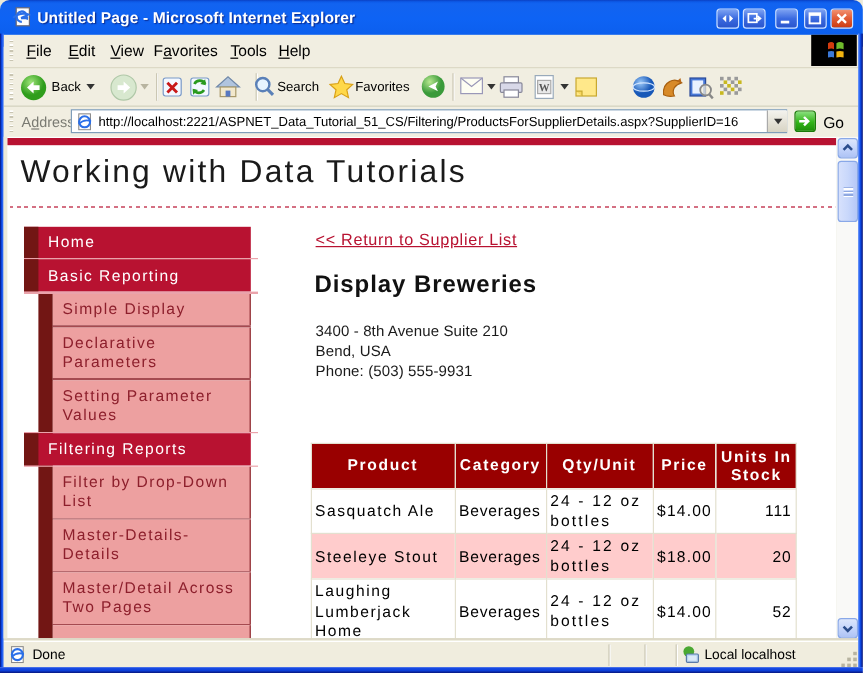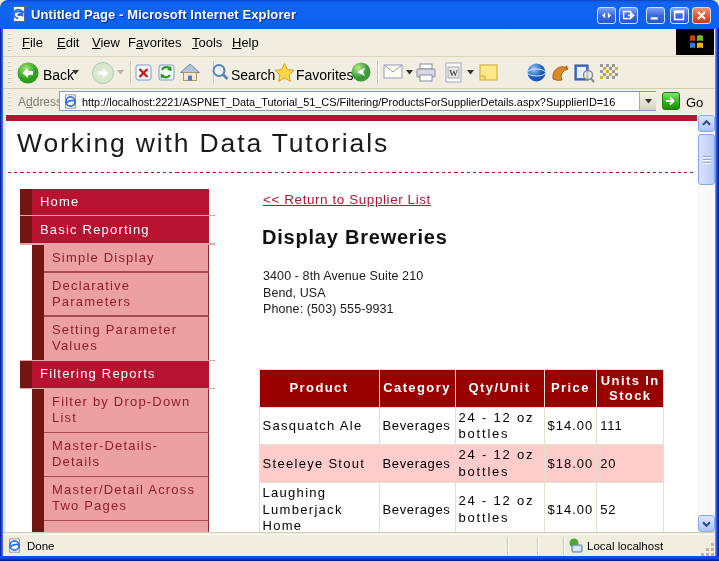--- a/index.html
+++ b/index.html
@@ -18,21 +18,21 @@
 .glyph{position:absolute;left:0;top:0;width:100%;height:100%;}
 
 
 #menubar{left:3px;top:29px;width:712px;height:27px;background:#F1EEE1;border-bottom:1px solid #d8d4c0;}
 #menubar .mi{position:absolute;top:6px;font-size:13px;color:#000;}
 #logo{left:676px;top:29px;width:38px;height:26px;background:#000;}
 
 
 #toolbar{left:3px;top:57px;width:712px;height:31px;background:#F1EEE1;border-bottom:1px solid #cfccb8;}
 .tool-sep{position:absolute;top:4px;width:1px;height:23px;background:#cbc7b3;border-right:1px solid #fff;}
-.tlabel{position:absolute;top:10px;font-size:14px;color:#000;}
+.tlabel{position:absolute;top:10px;font-size:11px;color:#000;}
 
 
 #addrbar{left:3px;top:89px;width:712px;height:25px;background:#F1EEE1;}
 #addrinput{left:56px;top:2px;width:597px;height:20px;background:#fff;border:1px solid #7F9DB9;box-sizing:border-box;}
 #gobtn{left:659px;top:3px;width:18px;height:18px;border-radius:3px;
  background:linear-gradient(to bottom,#8ae07e 0%,#32b418 55%,#1e9008 100%);border:1px solid #1a7a08;box-sizing:border-box;}
 
 
 #content{left:6px;top:114px;width:691px;height:418px;background:#fff;overflow:hidden;}
 #topbar{left:0;top:1px;width:691px;height:6px;background:#b81231;}
@@ -55,21 +55,21 @@
 #ret{left:257px;top:77.5px;font-size:13.5px;letter-spacing:0.57px;color:#b81231;text-decoration:underline;}
 #bigfoot{left:256px;top:112px;font-size:20px;font-weight:bold;letter-spacing:0.78px;color:#111;}
 .addr{left:257px;font-size:12.5px;letter-spacing:0.1px;color:#1a1a1a;}
 
 
 #grid{left:252.5px;top:223px;border-collapse:collapse;table-layout:fixed;font-size:13px;letter-spacing:1.3px;color:#000;margin-top:32px;}
 #grid td,#grid th{border:1px solid #e3e0cf;padding:2px 3px;line-height:16.4px;overflow:hidden;}
 #grid th{line-height:15.8px;}
 #grid th{background:#990000;color:#fff;font-weight:bold;text-align:center;padding:2.5px 0;letter-spacing:1.4px;}
 #grid td{vertical-align:middle;}
-.num{padding-right:3.5px !important;}
+.num{text-align:right;padding-right:3.5px !important;}
 .altrow td{background:#ffcccc;}
 
 
 #sbar{left:697px;top:114px;width:18px;height:418px;background:#f9f9f7;}
 .sbtn{left:0.5px;width:17px;height:17px;border-radius:3px;border:1px solid #89a8e8;box-sizing:border-box;
  background:linear-gradient(to bottom,#dce6fc 0%,#c5d5fb 50%,#aec3f5 100%);}
 #sthumb{left:0.5px;top:20px;width:17px;height:51px;border-radius:3px;border:1px solid #89a8e8;box-sizing:border-box;
  background:linear-gradient(to right,#d7e1fc 0%,#c9d8fb 50%,#b6c8f8 100%);}
 
 

